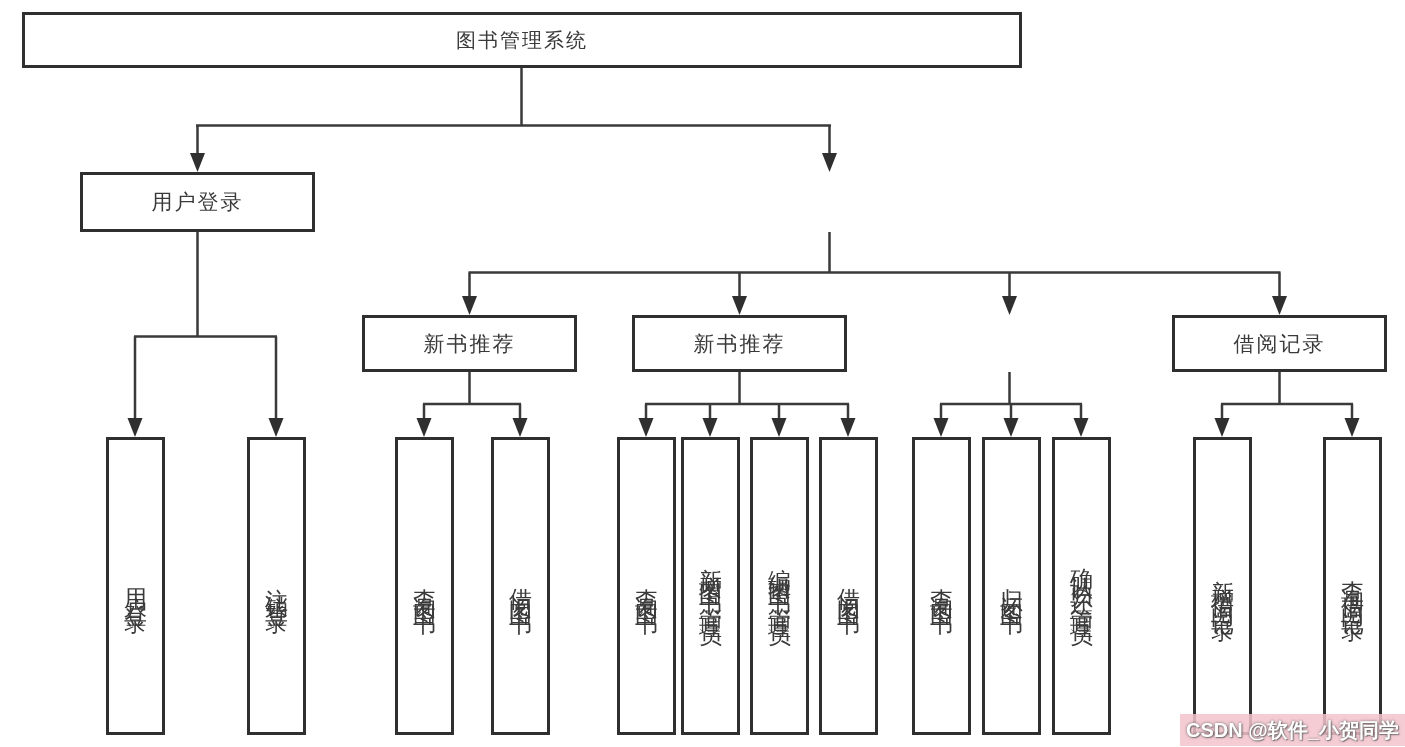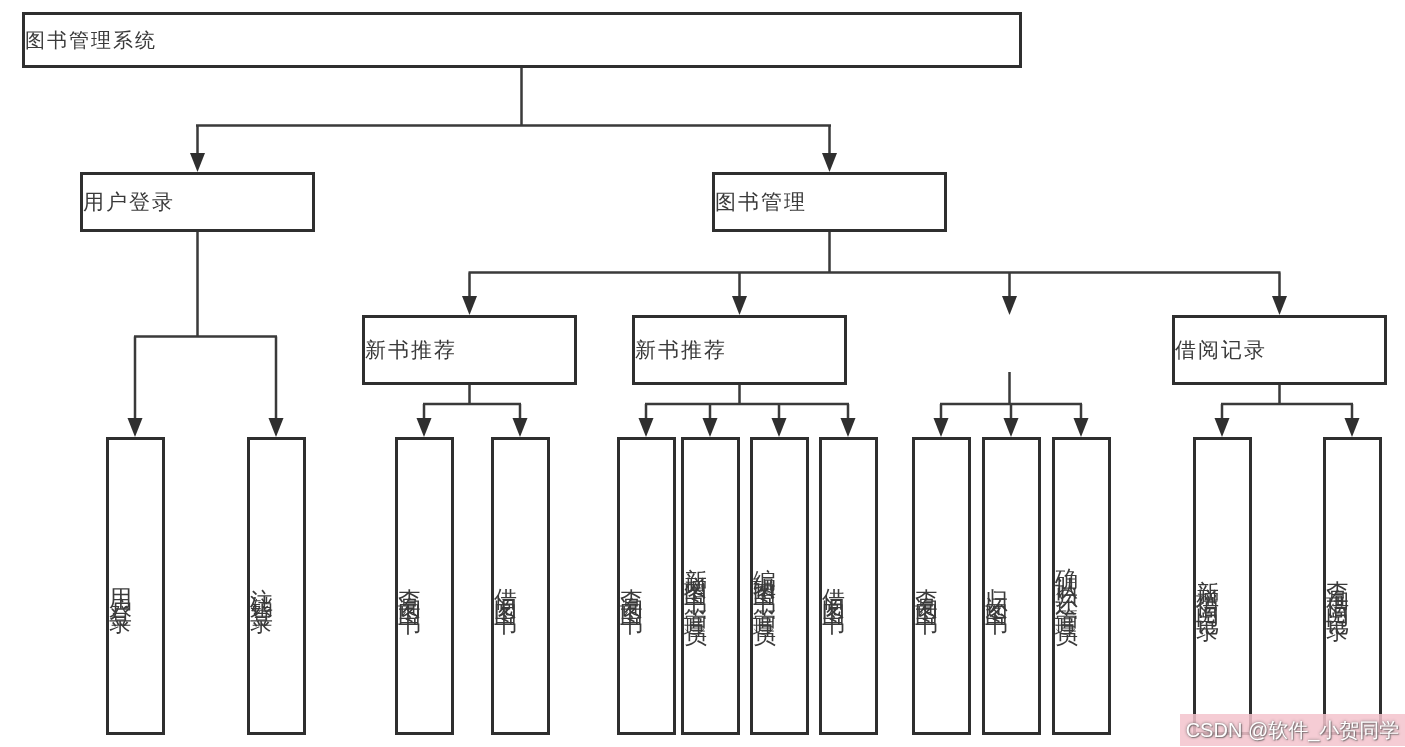--- a/index.html
+++ b/index.html
@@ -3,31 +3,31 @@
 <meta charset="utf-8">
 <style>
   html,body{margin:0;padding:0;background:#ffffff;}
   body{width:1405px;height:747px;overflow:hidden;
        font-family:"Liberation Sans",sans-serif;color:#3a3a3a;}
   .canvas{position:absolute;left:0;top:0;width:1405px;height:747px;background:#ffffff;}
   .wires{position:absolute;left:0;top:0;z-index:1;}
   .wires path{stroke:#3a3a3a;stroke-width:2.5;fill:none;}
   .wires polygon{fill:#2f2f2f;stroke:none;}
   .box{position:absolute;box-sizing:border-box;border:3px solid #2f2f2f;background:#ffffff;
-       display:flex;align-items:center;z-index:2;}
+       display:flex;align-items:center;justify-content:center;z-index:2;}
   .root-box{left:22px;top:12px;width:1000px;height:56px;font-size:20px;letter-spacing:2px;}
   .l2-box{top:172px;width:235px;height:60px;font-size:21px;letter-spacing:2px;}
-  .l3-box{top:315px;width:215px;height:70px;font-size:21px;letter-spacing:2px;}
+  .l3-box{top:315px;width:215px;height:57px;font-size:21px;letter-spacing:2px;}
   .leaf{top:437px;width:59px;height:298px;}
   .vtext{writing-mode:vertical-rl;text-orientation:mixed;font-size:23px;letter-spacing:8px;
          line-height:1;white-space:nowrap;}
   .watermark{position:absolute;right:0;bottom:1px;width:225px;height:32px;z-index:3;
              background:rgba(243,195,205,0.85);display:flex;align-items:center;justify-content:center;
              color:#ffffff;font-size:20px;white-space:nowrap;
-             text-shadow:0 0 3px rgba(90,90,90,0.9),1px 1px 1px rgba(80,80,80,0.6);}
+             text-shadow:0 0 3px rgba(90,90,90,0.9),1px 1px 1px rgba(80,80,80,0.6);font-weight:bold;}
 </style>
 </head>
 <body>
 
 <div class="canvas">
 
   <svg class="wires" width="1405" height="747" viewBox="0 0 1405 747">
     <g>
       <path d="M521.5 68 V125 M196 125.5 H831 M197.5 125.5 V154 M829.5 125.5 V154"></path>
       <polygon points="190,153 205,153 197.5,172"></polygon>
@@ -69,23 +69,20 @@
       <polygon points="1344.5,418 1359.5,418 1352,437"></polygon>
     </g>
   </svg>
 
   <div class="box root-box">
     <span>图书管理系统</span>
   </div>
 
   <div class="box l2-box" style="left:80px">
     <span>用户登录</span>
-  </div>
-  <div class="box l2-box" style="left:712px">
-    <span>图书管理</span>
   </div>
 
   <div class="box l3-box" style="left:362px">
     <span>新书推荐</span>
   </div>
   <div class="box l3-box" style="left:632px">
     <span>新书推荐</span>
   </div>
   <div class="box l3-box" style="left:1172px">
     <span>借阅记录</span>

